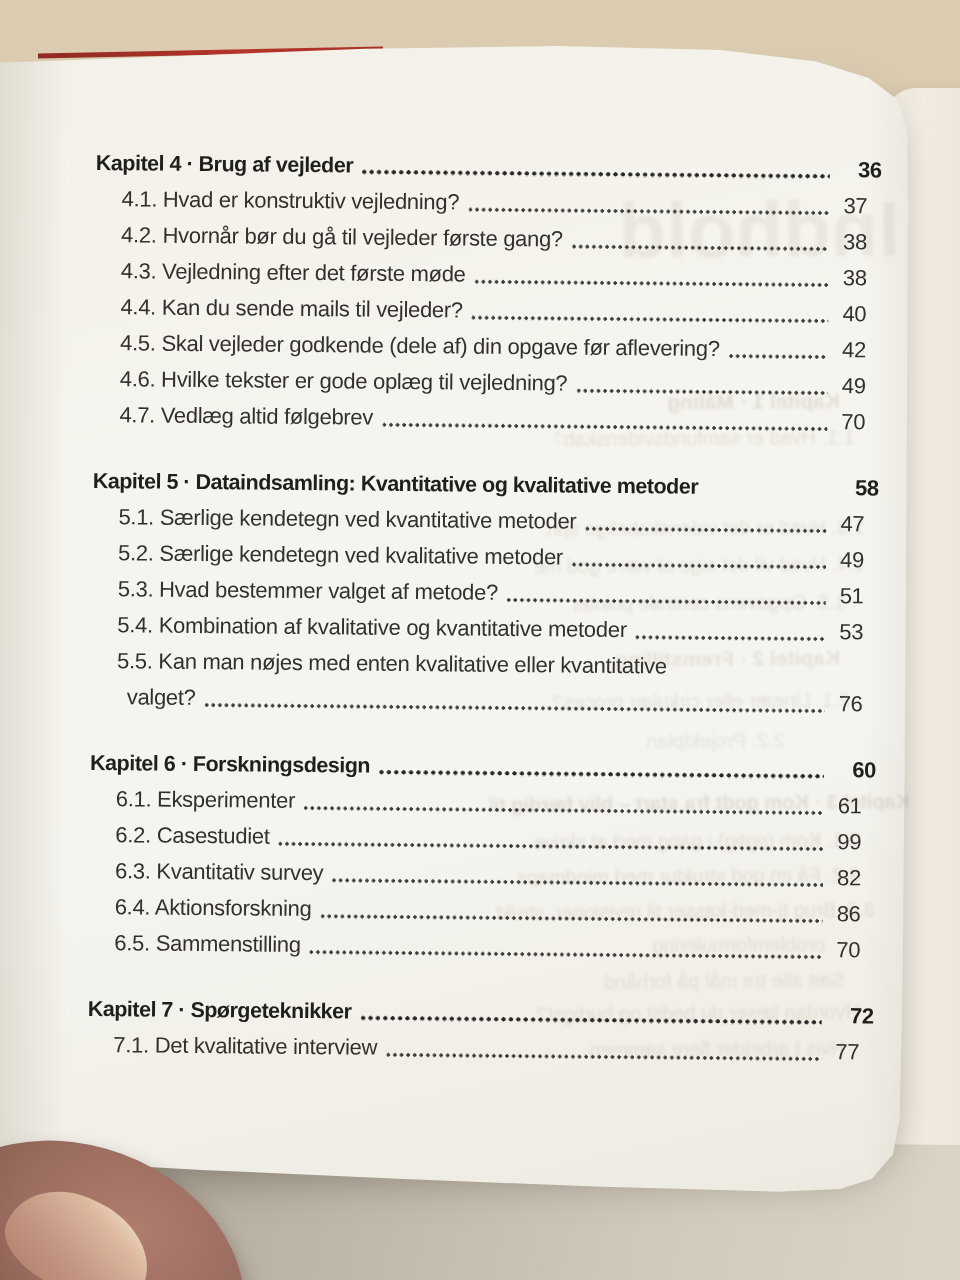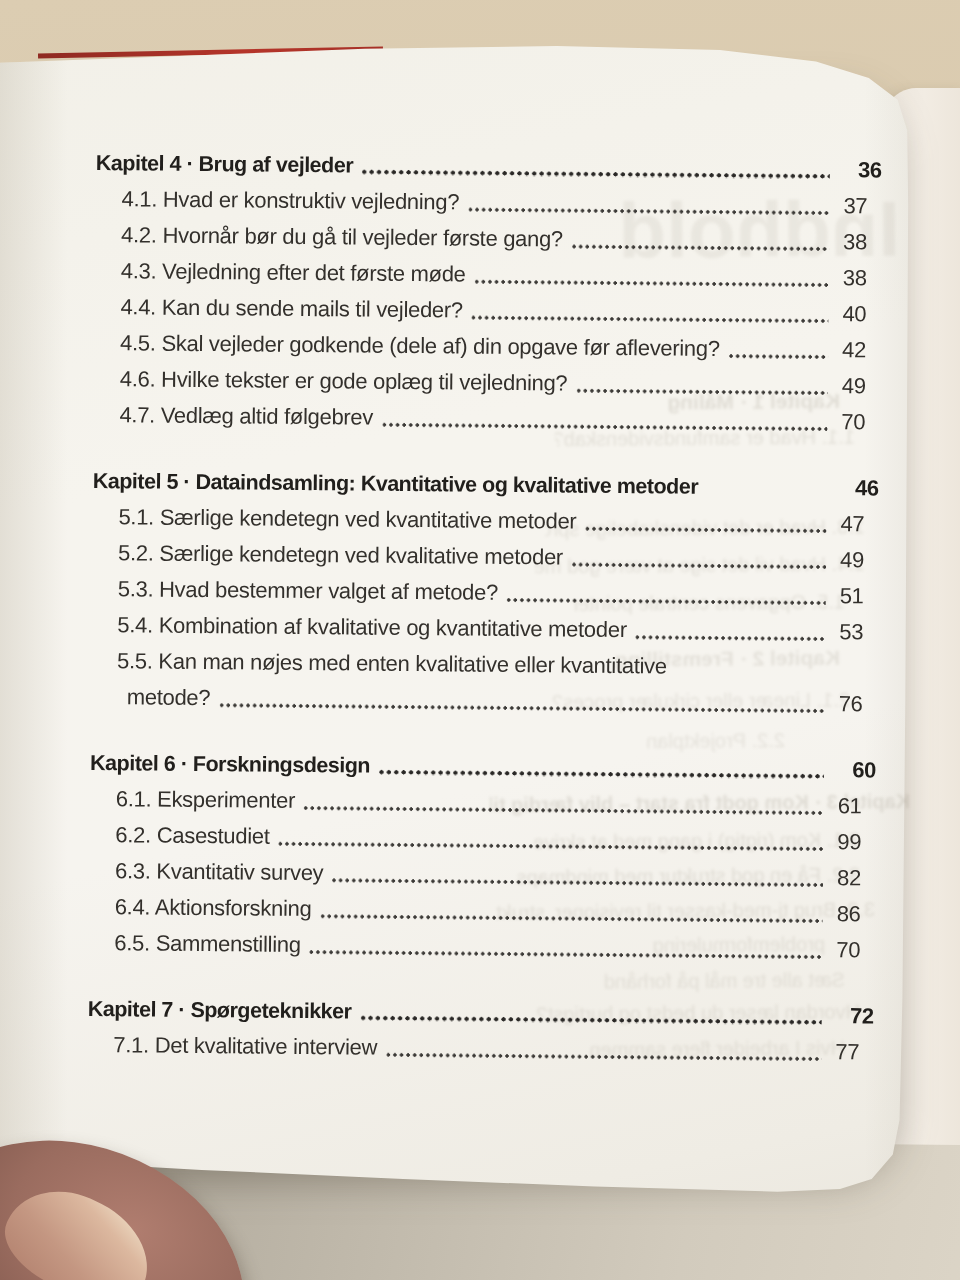--- a/index.html
+++ b/index.html
@@ -179,21 +179,21 @@
         <div class="row item-row">
           <span class="label">4.7. Vedlæg altid følgebrev</span>
           <span class="leader"></span>
           <span class="pnum">70</span>
         </div>
       </div>
       <div class="chapter-block">
         <div class="row chapter-row">
           <span class="label">Kapitel 5 · Dataindsamling: Kvantitative og kvalitative metoder</span>
           <span class="leader hidden"></span>
-          <span class="pnum">46</span>
+          <span class="pnum">58</span>
         </div>
         <div class="row item-row">
           <span class="label">5.1. Særlige kendetegn ved kvantitative metoder</span>
           <span class="leader"></span>
           <span class="pnum">47</span>
         </div>
         <div class="row item-row">
           <span class="label">5.2. Særlige kendetegn ved kvalitative metoder</span>
           <span class="leader"></span>
           <span class="pnum">49</span>
@@ -205,21 +205,21 @@
         </div>
         <div class="row item-row">
           <span class="label">5.4. Kombination af kvalitative og kvantitative metoder</span>
           <span class="leader"></span>
           <span class="pnum">53</span>
         </div>
         <div class="row item-row">
           <span class="label">5.5. Kan man nøjes med enten kvalitative eller kvantitative</span>
         </div>
         <div class="row cont-row">
-          <span class="label">metode?</span>
+          <span class="label">valget?</span>
           <span class="leader"></span>
           <span class="pnum">76</span>
         </div>
       </div>
       <div class="chapter-block">
         <div class="row chapter-row">
           <span class="label">Kapitel 6 · Forskningsdesign</span>
           <span class="leader"></span>
           <span class="pnum">60</span>
         </div>

